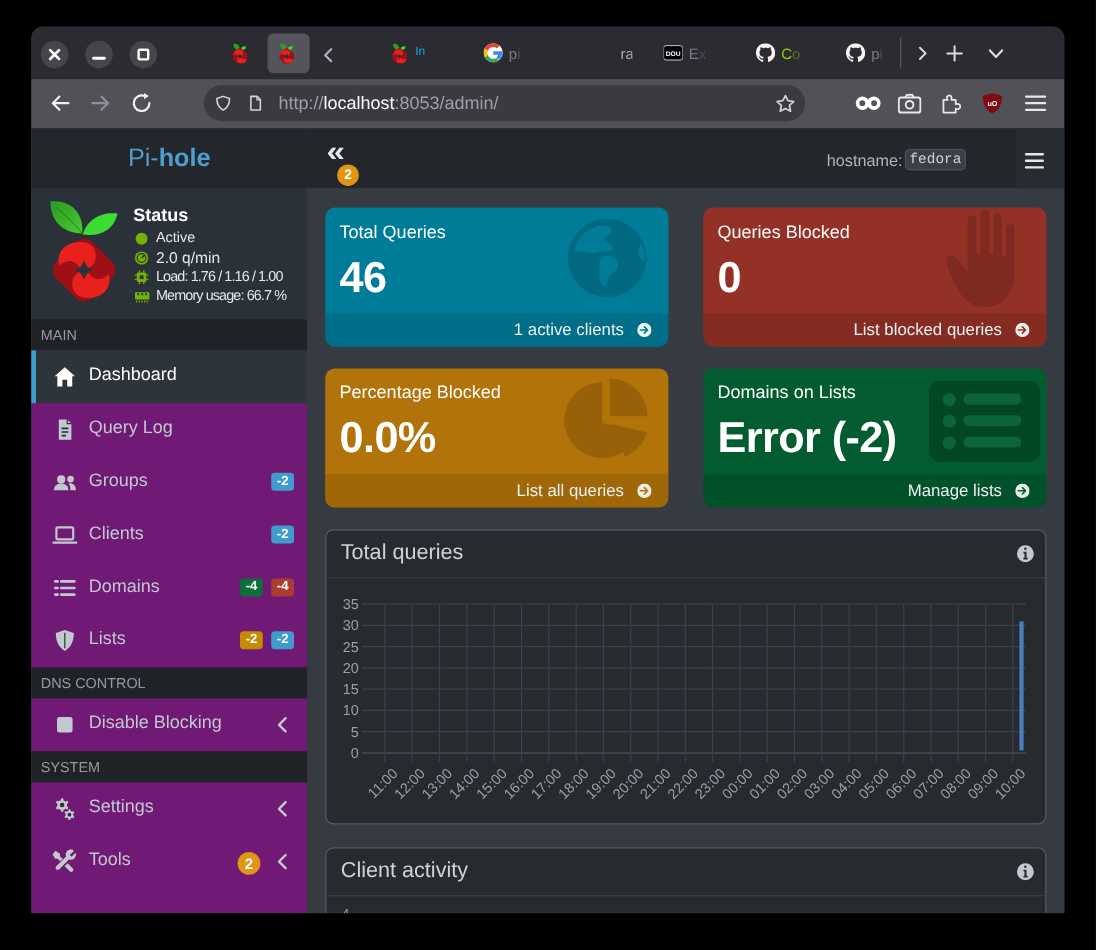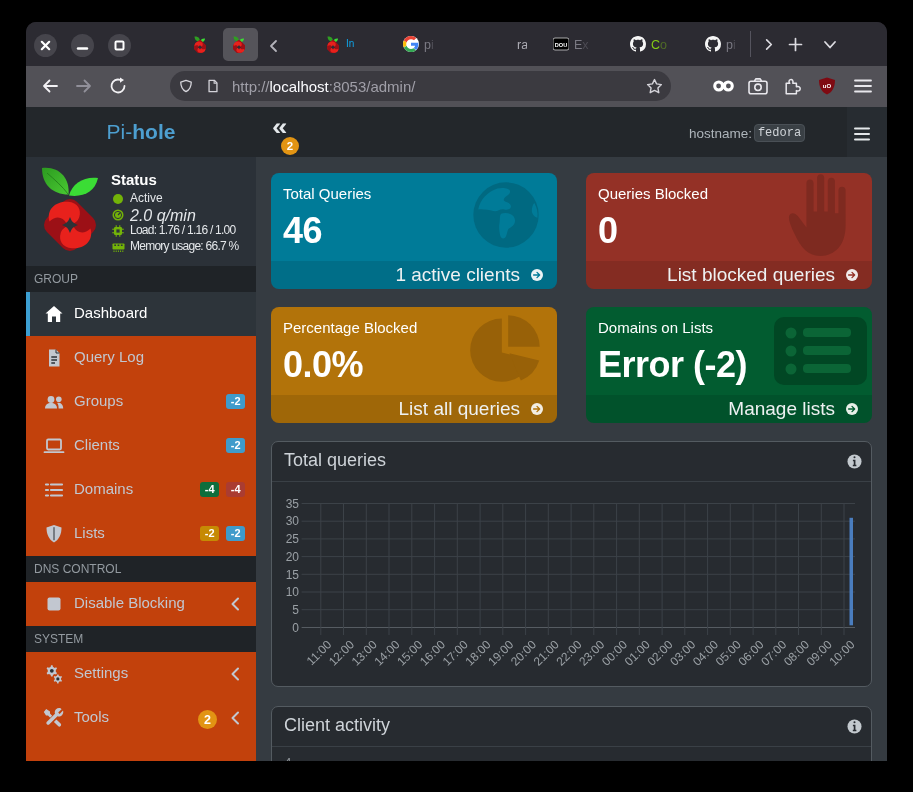--- a/index.html
+++ b/index.html
@@ -11,40 +11,40 @@
   #tabbar { position:absolute; left:0; top:0; width:861px; height:44px; background:#2c2b32; }
   .winbtn { position:absolute; top:11.5px; width:23px; height:23px; border-radius:50%;
     background:#46454c; color:#fff; }
   .abs { position:absolute; }
   
   #toolbar { position:absolute; left:0; top:44px; width:861px; height:41px; background:#525157; }
   #urlbar { position:absolute; left:144px; top:5px; width:501px; height:30px;
     border-radius:15px; background:#3b3a40; }
   
   #content { position:absolute; left:0; top:85px; width:861px; height:654px; background:#353b41; }
-  #sidebar { position:absolute; left:0; top:0; width:230px; height:654px; background:#c2410c; }
+  #sidebar { position:absolute; left:0; top:0; width:230px; height:654px; background:#701a75; }
   #sbhead { position:absolute; left:0; top:0; width:230px; height:50px; background:#23272b;
     color:#4d9fd0; font-size:21px; text-align:center; line-height:50px; }
   #statuspanel { position:absolute; left:0; top:50px; width:230px; height:109px; background:#2b3138; }
   #mainhead { position:absolute; left:230px; top:0; width:631px; height:50px; background:#23272b; }
   #main { position:absolute; left:230px; top:50px; width:631px; height:604px; background:#353b41; overflow:hidden; }
   .shead { position:relative; width:230px; height:26px; background:#1f2327; color:#939aa0;
     font-size:12px; line-height:26px; padding-left:8px; }
   .mitem { position:relative; width:230px; height:44px; color:#c2c7d0; font-size:15px; }
   .mitem .lbl { position:absolute; left:48px; top:12px; }
   .mitem .ic { position:absolute; left:17px; top:11px; width:22px; height:22px; }
   .badge { position:absolute; top:14px; height:14.5px; border-radius:3px; color:#fff;
     font-size:11px; font-weight:bold; text-align:center; line-height:14.5px; padding:0 4.5px; }
   .chev { position:absolute; right:16px; top:15px; color:#c2c7d0; }
   
   .card { position:absolute; width:286px; height:116px; border-radius:8px; overflow:hidden; color:#fff; }
   .card .t { position:absolute; left:12px; top:12px; font-size:15px; }
   .card .v { position:absolute; left:12px; top:37px; font-size:36px; font-weight:bold; letter-spacing:-0.5px; }
   .card .foot { position:absolute; left:0; bottom:0; width:100%; height:27.5px;
-    background:rgba(0,0,0,0.1); font-size:19px; color:#eef1f2; text-align:right;
+    background:rgba(0,0,0,0.1); font-size:14px; color:#eef1f2; text-align:right;
     line-height:27px; padding-right:37px; }
   .card .fa { position:absolute; right:14px; bottom:8px; width:12px; height:12px; }
   
   .panel { position:absolute; left:15px; width:601px; background:#272b30;
     border:1px solid #545b61; border-radius:7px; }
   .phead { position:relative; height:40px; border-bottom:1px solid #3a4046; }
   .phead .pt { position:absolute; left:12px; top:8px; font-size:18px; color:#ced3d8; }
   .phead .info { position:absolute; right:9px; top:12px; }
   svg { display:block; }
 </style>
@@ -240,41 +240,41 @@
             </svg>
         </div>
         <div class="abs" style="left:104px; top:34px; font-size:12px; color:#e4e7ea; white-space:nowrap;">Active</div>
         <div class="abs" style="left:86px; top:52px;">
           <svg width="12" height="12" viewBox="0 0 12 12">
               <circle cx="6" cy="6" r="5.5" fill="#73b308"></circle>
               <circle cx="6" cy="6" r="3.6" fill="none" stroke="#2e343a" stroke-width="1"></circle>
               <path d="M6 6 L8.6 3.4" stroke="#2e343a" stroke-width="1.2"></path>
             </svg>
         </div>
-        <div class="abs" style="left:104px; top:50px; font-size:16px; color:#e4e7ea; white-space:nowrap;font-style:italic;">2.0 q/min</div>
+        <div class="abs" style="left:104px; top:50px; font-size:13px; color:#e4e7ea; white-space:nowrap;">2.0 q/min</div>
         <div class="abs" style="left:86px; top:68px;">
           <svg width="12" height="12" viewBox="0 0 12 12">
               <rect x="2" y="2" width="8" height="8" rx="1.2" fill="#73b308"></rect>
               <path d="M4.2 0.2 L4.2 2 M7.8 0.2 L7.8 2 M4.2 10 L4.2 11.8 M7.8 10 L7.8 11.8 M0.2 4.2 L2 4.2 M0.2 7.8 L2 7.8 M10 4.2 L11.8 4.2 M10 7.8 L11.8 7.8" stroke="#73b308" stroke-width="1.1"></path>
               <rect x="4.4" y="4.4" width="3.2" height="3.2" fill="#2e343a"></rect>
             </svg>
         </div>
         <div class="abs" style="left:104px; top:66px; font-size:12px; color:#e4e7ea; white-space:nowrap; letter-spacing:-0.75px;">Load: 1.76 / 1.16 / 1.00</div>
         <div class="abs" style="left:86px; top:84px;">
           <svg width="13" height="12" viewBox="0 0 13 12">
               <rect x="0.5" y="2.5" width="12" height="6" rx="0.8" fill="#73b308"></rect>
               <path d="M2 9.5 L2 11 M4.2 9.5 L4.2 11 M6.4 9.5 L6.4 11 M8.6 9.5 L8.6 11 M10.8 9.5 L10.8 11" stroke="#73b308" stroke-width="1"></path>
               <path d="M2.3 4.2 L4 4.2 M5.6 4.2 L7.3 4.2 M8.9 4.2 L10.6 4.2" stroke="#2e343a" stroke-width="1.6"></path>
             </svg>
         </div>
         <div class="abs" style="left:104px; top:82px; font-size:12px; color:#e4e7ea; white-space:nowrap; letter-spacing:-0.75px;">Memory usage: 66.7 %</div>
       </div>
 
       <div class="abs" style="left:0; top:159px; width:230px;">
-        <div class="shead">GROUP</div>
+        <div class="shead">MAIN</div>
         <div class="mitem" style="background:#2d343a; color:#fff;">
           <div class="abs" style="left:0; top:0; width:4px; height:44px; background:#3c9fd2;"></div>
           <svg class="ic" viewBox="0 0 22 22">
               <path d="M11 3 L2.5 10.5 L4.8 10.5 L4.8 19 L9 19 L9 13.5 L13 13.5 L13 19 L17.2 19 L17.2 10.5 L19.5 10.5 Z" fill="#fff"></path>
             </svg>
           <div class="lbl">Dashboard</div>
         </div>
         <div class="mitem">
           <svg class="ic" viewBox="0 0 22 22">
               <path d="M6 2.5 L13 2.5 L16.5 6 L16.5 19.5 L6 19.5 Z" fill="#c2c7d0"></path>

